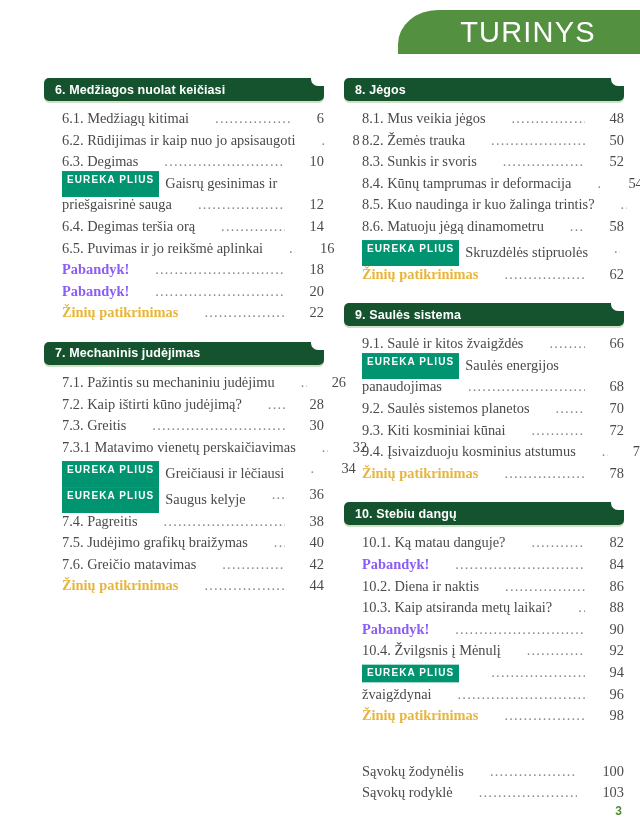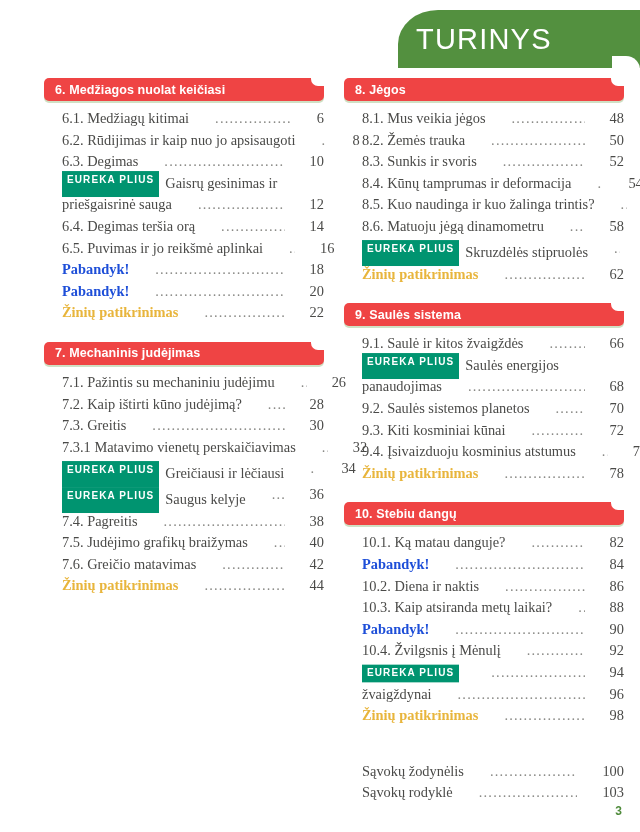--- a/index.html
+++ b/index.html
@@ -10,24 +10,24 @@
     position:relative;
     overflow:hidden;
   }
 
   
   .banner-wrap{
     position:absolute;left:0;top:0;width:640px;height:78px;
   }
   .banner{
     position:absolute;right:0;top:10px;
-    width:242px;height:58px;
+    width:242px;height:44px;
     background:#53903f;
     border-top-left-radius:40px 34px;
-    display:flex;align-items:center;
+    display:flex;align-items:center;justify-content:center;
   }
   .banner-notch{
     position:absolute;right:0;top:56px;width:28px;height:14px;
     background:#ffffff;
     border-top-right-radius:14px;
   }
   .banner-title{
     font-family:"Liberation Sans",sans-serif;
     color:#ffffff;font-size:29px;font-weight:400;
     letter-spacing:1.2px;
@@ -42,21 +42,21 @@
     position:absolute;top:0;width:280px;
   }
   .col-left{left:44px;}
   .col-right{left:344px;}
 
   
   .sec{margin-bottom:2px;}
   .sec-head{
     position:relative;
     height:23px;
-    background:#ef4444;
+    background:#14532d;
     border-radius:5px 5px 5px 5px;
     display:flex;align-items:center;
     margin-bottom:7px;
     box-shadow:0 2px 0 0 #cfe0c4;
   }
   .sec-head::after{
     content:"";
     position:absolute;right:0;top:0;
     width:13px;height:8px;
     background:#ffffff;
@@ -88,21 +88,21 @@
     letter-spacing:1.2px;
     margin:0 1px 0 2px;
     min-width:6px;
   }
   .entry .pnum{flex:0 0 auto;color:#4a4a48;}
 
   
   .entry.cont .etext{padding-left:0;}
 
   
-  .entry.try .etext{color:#1d4ed8;font-weight:bold;font-family:"Liberation Serif",serif;}
+  .entry.try .etext{color:#8b5cf6;font-weight:bold;font-family:"Liberation Serif",serif;}
   .entry.quiz .etext{color:#e8b53c;font-weight:bold;font-family:"Liberation Serif",serif;}
 
   
   .sec-gap{height:16px;}
 
   
   .badge{
     display:inline-block;
     background:#009470;
     color:#ffffff;

